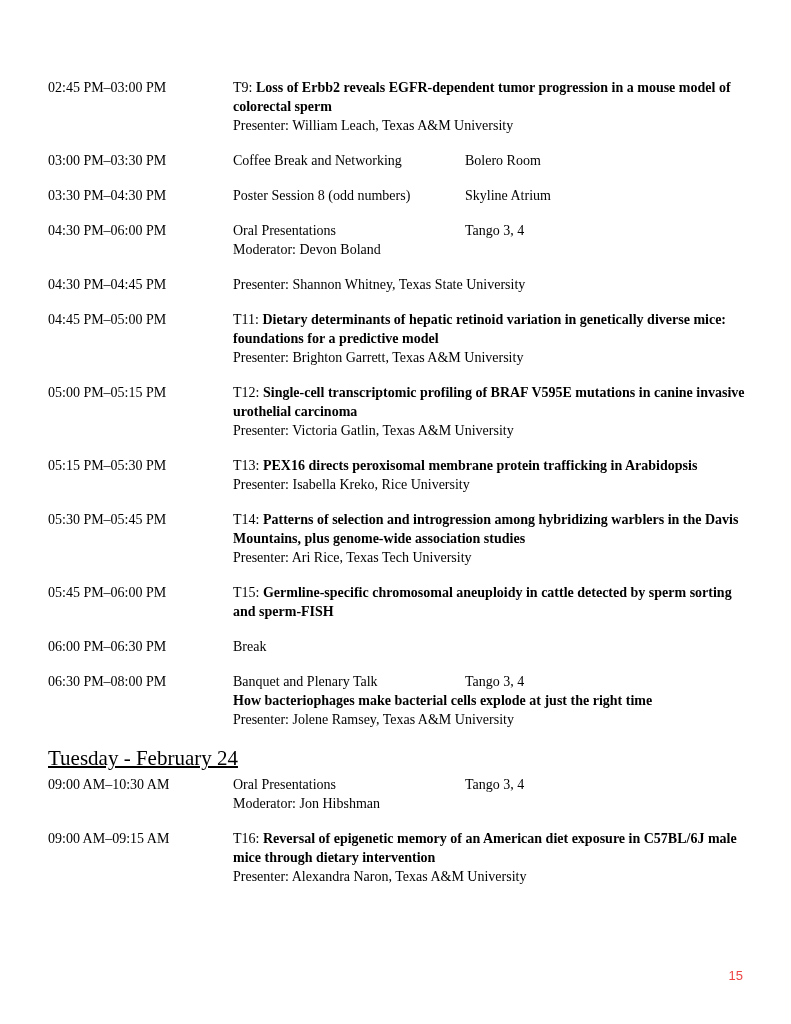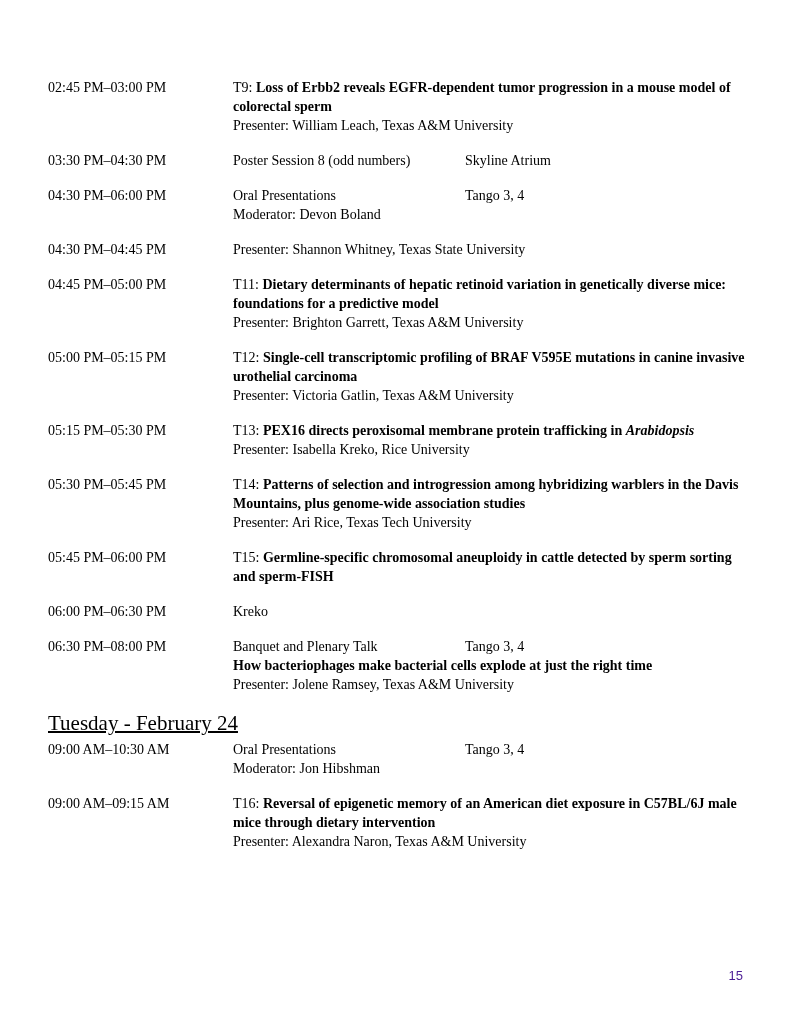--- a/index.html
+++ b/index.html
@@ -25,21 +25,21 @@
     flex: 0 0 185px;
     width: 185px;
     white-space: nowrap;
   }
   .content-cell {
     width: 522px;
     max-width: 522px;
   }
   .content-line { position: relative; }
   .bold { font-weight: bold; }
-  .italic { font-style: italic; }
+  .italic { }
   .loc {
     position: absolute;
     left: 232px;
     top: 0;
     white-space: nowrap;
   }
   .day-heading {
     font-size: 21px;
     font-weight: normal;
     line-height: 26px;
@@ -48,33 +48,39 @@
   .day-heading span {
     text-decoration: underline;
     text-decoration-thickness: 2px;
   }
   .page-number {
     position: absolute;
     top: 936px;
     right: 48px;
     font-family: "Liberation Sans", sans-serif;
     font-size: 13px;
-    color: #4c1d95;
+    color: #ef4444;
   }
 </style>
 </head>
 <body>
 
 <div class="page">
   <div>
       <div class="sched-row">
         <div class="time-cell">02:45 PM–03:00 PM</div>
         <div class="content-cell">
           <div class="content-line"><span>T9: </span><span class="bold">Loss of Erbb2 reveals EGFR-dependent tumor progression in a mouse model of colorectal sperm</span></div>
           <div class="content-line"><span>Presenter: William Leach, Texas A&amp;M University</span></div>
+        </div>
+      </div>
+      <div class="sched-row">
+        <div class="time-cell">03:00 PM–03:30 PM</div>
+        <div class="content-cell">
+          <div class="content-line"><span>Coffee Break and Networking</span><span class="loc">Bolero Room</span></div>
         </div>
       </div>
       <div class="sched-row">
         <div class="time-cell">03:30 PM–04:30 PM</div>
         <div class="content-cell">
           <div class="content-line"><span>Poster Session 8 (odd numbers)</span><span class="loc">Skyline Atrium</span></div>
         </div>
       </div>
       <div class="sched-row">
         <div class="time-cell">04:30 PM–06:00 PM</div>
@@ -119,21 +125,21 @@
       </div>
       <div class="sched-row">
         <div class="time-cell">05:45 PM–06:00 PM</div>
         <div class="content-cell">
           <div class="content-line"><span>T15: </span><span class="bold">Germline-specific chromosomal aneuploidy in cattle detected by sperm sorting and sperm-FISH</span></div>
         </div>
       </div>
       <div class="sched-row">
         <div class="time-cell">06:00 PM–06:30 PM</div>
         <div class="content-cell">
-          <div class="content-line"><span>Kreko</span></div>
+          <div class="content-line"><span>Break</span></div>
         </div>
       </div>
       <div class="sched-row">
         <div class="time-cell">06:30 PM–08:00 PM</div>
         <div class="content-cell">
           <div class="content-line"><span>Banquet and Plenary Talk</span><span class="loc">Tango 3, 4</span></div>
           <div class="content-line"><span class="bold">How bacteriophages make bacterial cells explode at just the right time</span></div>
           <div class="content-line"><span>Presenter: Jolene Ramsey, Texas A&amp;M University</span></div>
         </div>
       </div>

